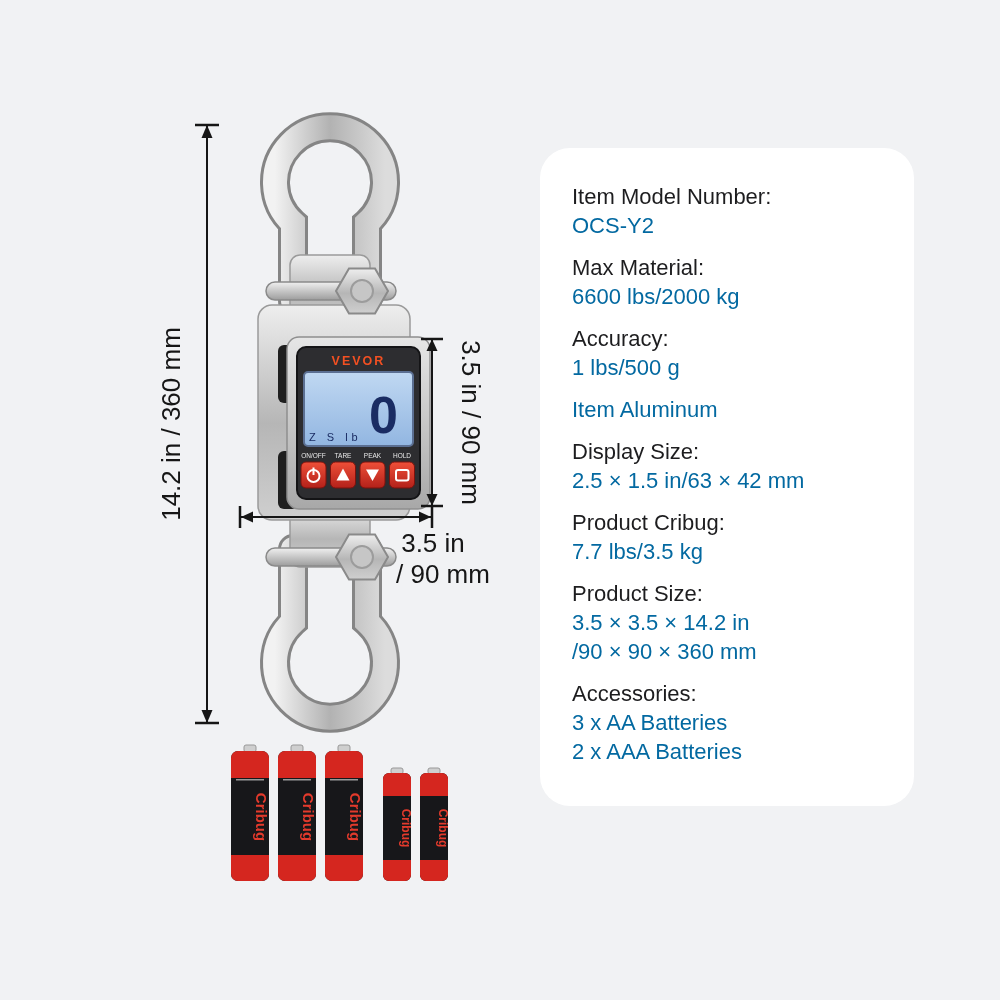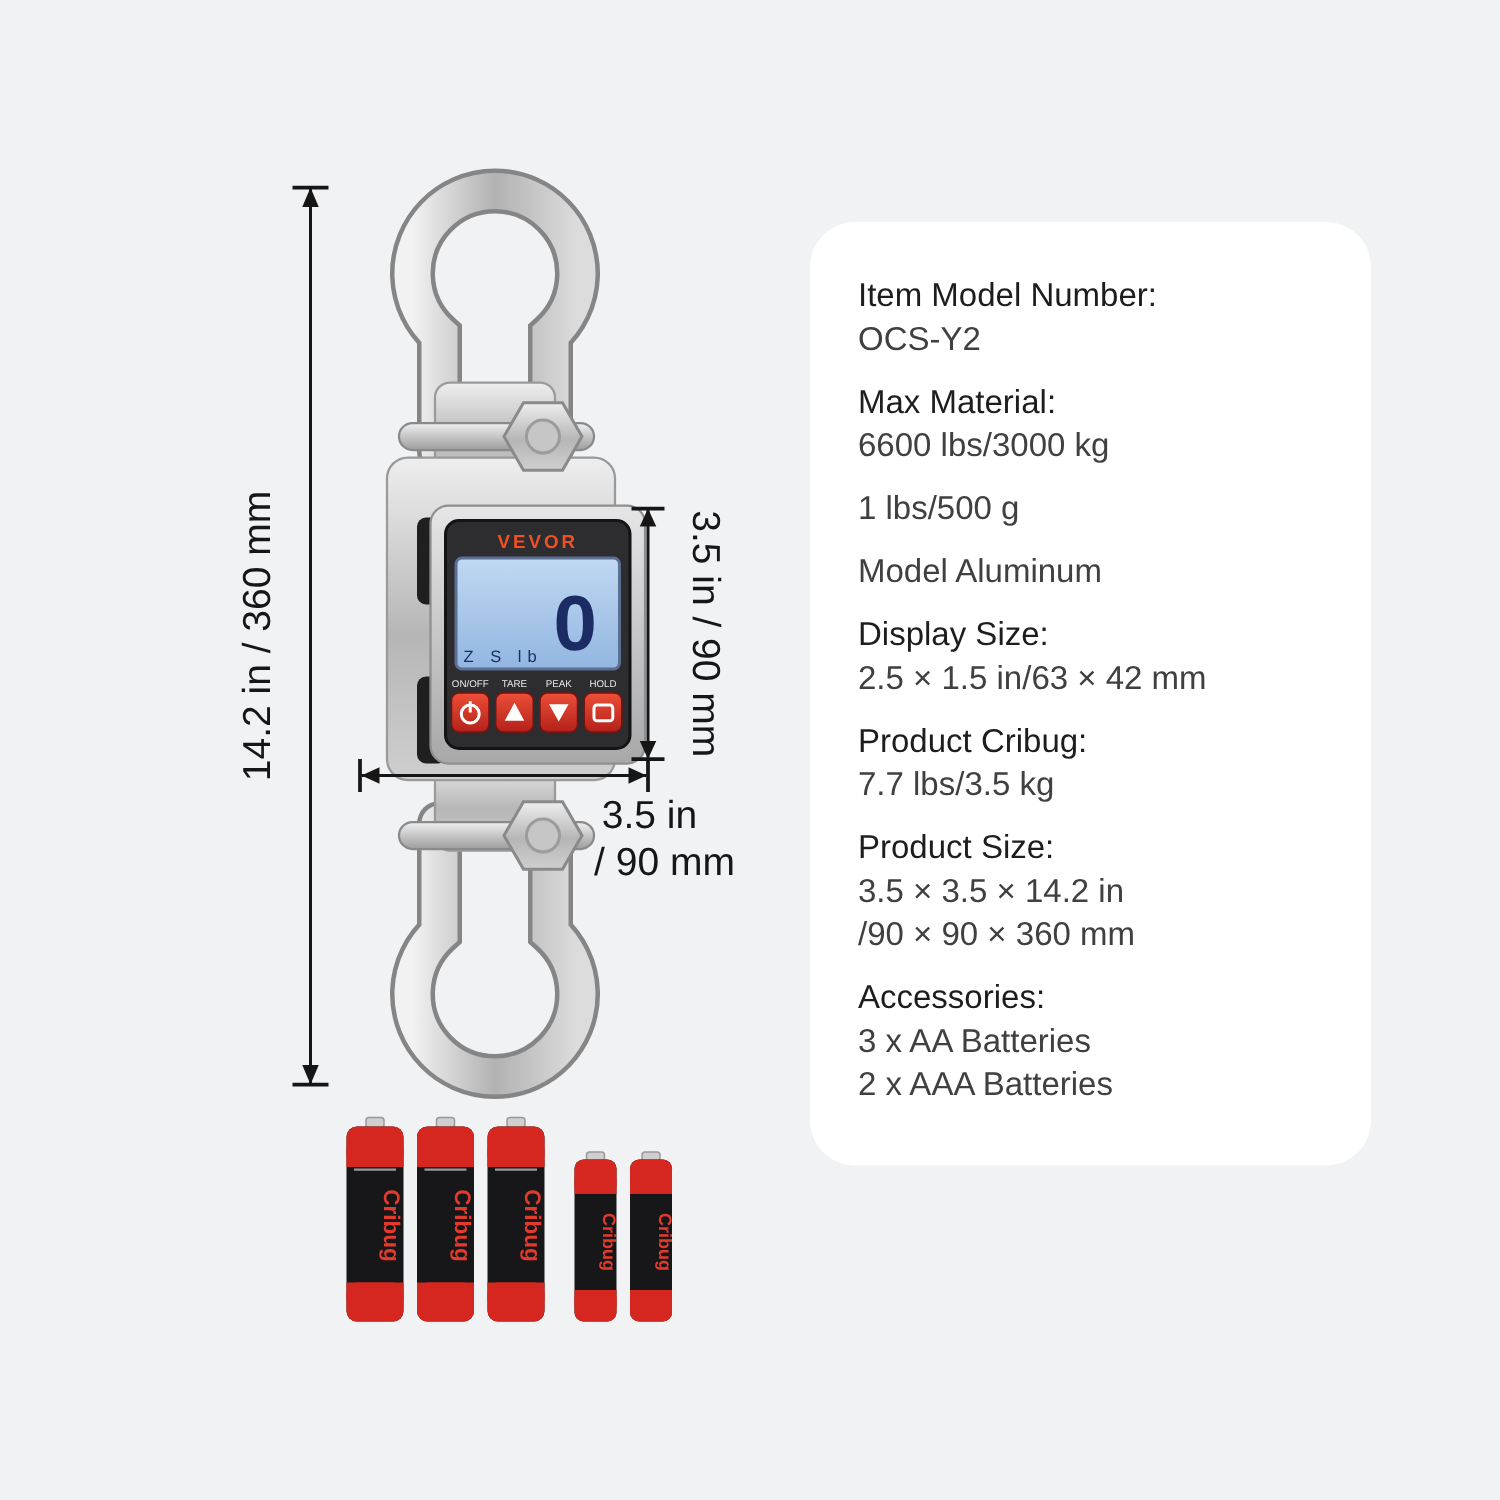--- a/index.html
+++ b/index.html
@@ -13,21 +13,21 @@
   svg text{font-family:"Liberation Sans", sans-serif;}
 
   .spec-card{
     position:absolute;left:540px;top:148px;width:374px;
     background:#ffffff;border-radius:30px;
     padding:34px 48px 28px 32px;box-sizing:border-box;
   }
   .spec-row{margin-bottom:13px;}
   .spec-row:last-child{margin-bottom:12px;}
   .spec-label{font-size:22px;line-height:29px;color:#1d1d1f;}
-  .spec-value{font-size:22px;line-height:29px;color:#404040;}
+  .spec-value{font-size:22px;line-height:29px;color:#0369a1;}
 </style>
 </head>
 <body>
 
 <svg class="illustration" width="380" height="800" viewBox="0 0 380 800" xmlns="http://www.w3.org/2000/svg">
   <defs>
     <linearGradient id="gradMetalH" x1="0" y1="0" x2="1" y2="0">
       <stop offset="0" stop-color="#f2f2f2"></stop>
         <stop offset="0.5" stop-color="#b2b2b2"></stop>
         <stop offset="1" stop-color="#dcdcdc"></stop>
@@ -180,27 +180,28 @@
   </g>
 </svg>
 
 <div class="spec-card">
   <div class="spec-row">
     <div class="spec-label">Item Model Number:</div>
     <div class="spec-value">OCS-Y2</div>
   </div>
   <div class="spec-row">
     <div class="spec-label">Max Material:</div>
-    <div class="spec-value">6600 lbs/3000 kg</div>
-  </div>
-  <div class="spec-row">
+    <div class="spec-value">6600 lbs/2000 kg</div>
+  </div>
+  <div class="spec-row">
+    <div class="spec-label">Accuracy:</div>
     <div class="spec-value">1 lbs/500 g</div>
   </div>
   <div class="spec-row">
-    <div class="spec-value">Model Aluminum</div>
+    <div class="spec-value">Item Aluminum</div>
   </div>
   <div class="spec-row">
     <div class="spec-label">Display Size:</div>
     <div class="spec-value">2.5 × 1.5 in/63 × 42 mm</div>
   </div>
   <div class="spec-row">
     <div class="spec-label">Product Cribug:</div>
     <div class="spec-value">7.7 lbs/3.5 kg</div>
   </div>
   <div class="spec-row">

